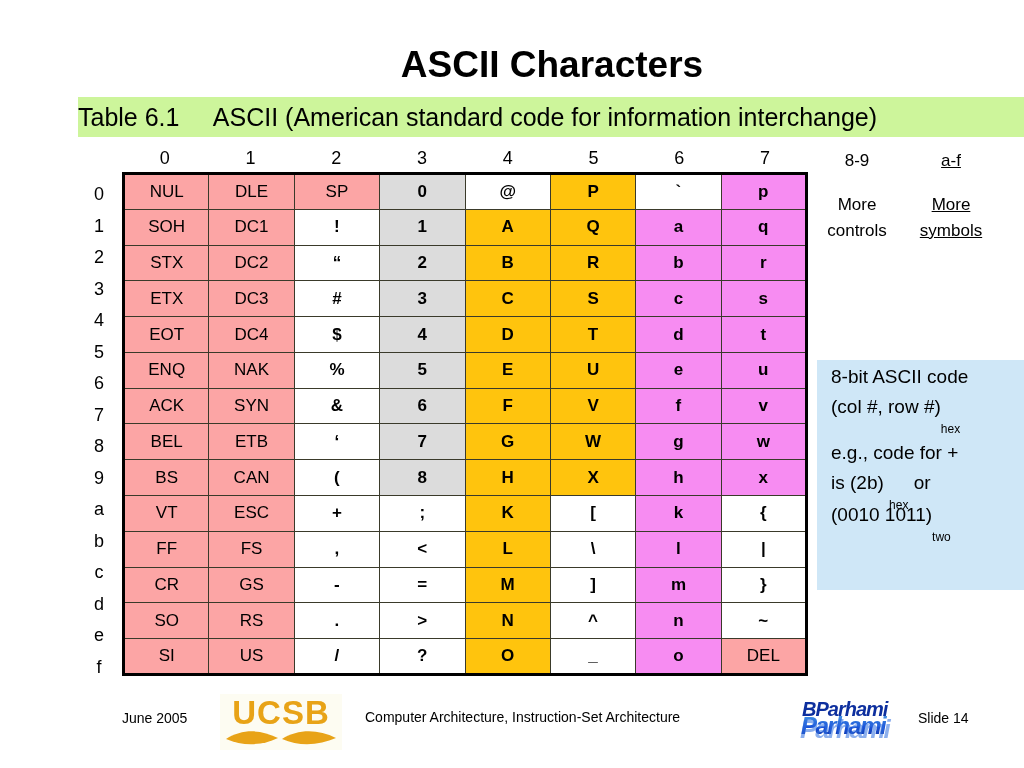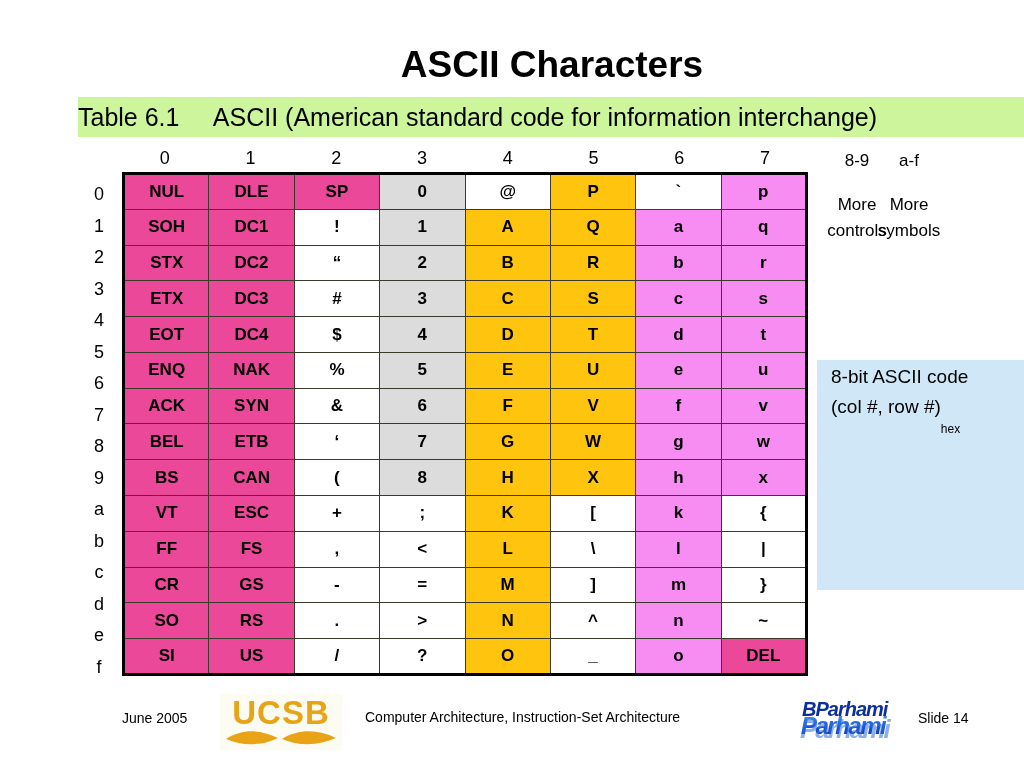--- a/index.html
+++ b/index.html
@@ -66,21 +66,21 @@
   }
   table.ascii td {
     border: 1px solid #3a3a2a;
     text-align: center;
     vertical-align: middle;
     font-size: 17px;
     color: #000000;
     padding: 0;
     height: 31.5px;
   }
-  td.ctrl   { background: #ec4899; font-weight: bold; }
+  td.ctrl   { background: #fca5a5; font-weight: normal; }
   td.plain  { background: #ffffff; font-weight: bold; }
   td.digit  { background: #dcdcdc; font-weight: bold; }
   td.upper  { background: #ffc40d; font-weight: bold; }
   td.lower  { background: #f78cf2; font-weight: bold; }
 
   
   .col-head {
     position: absolute;
     top: 148px;
     width: 86px;
@@ -365,30 +365,35 @@
         </tbody>
     </table>
   </div>
 
   <div class="side-note" style="left:772px; top:148px; width:90px;">
     <span class="hdr">8-9</span>
     <span class="ln" style="margin-top:18px;">More</span>
     <span class="ln">controls</span>
   </div>
 
-  <div class="side-note" style="left:824px; top:148px; width:90px;">
+  <div class="side-note" style="left:866px; top:148px; width:90px;text-decoration:underline;">
     <span class="hdr">a-f</span>
     <span class="ln" style="margin-top:18px;">More</span>
     <span class="ln">symbols</span>
   </div>
 
   <div class="info-box">
     <p>
       <span>8-bit ASCII code</span><br>
       <span>(col #, row #)</span><sub>hex</sub>
+    </p>
+    <p>
+      <span>e.g., code for +</span><br>
+      <span>is (2b) </span><sub>hex</sub><span> or</span><br>
+      <span>(0010 1011)</span><sub>two</sub>
     </p>
   </div>
 
   <div class="footer-date">June 2005</div>
 
   <div class="ucsb-logo">
     <div class="ucsb-text">UCSB</div>
     <svg width="114" height="22" viewBox="0 0 114 22">
       <path d="M2 12 C 18 2, 36 2, 54 11 C 40 18, 20 20, 2 12 Z" fill="#e8a317"></path>
       <path d="M58 12 C 74 2, 94 2, 112 11 C 96 18, 76 20, 58 12 Z" fill="#e8a317"></path>

